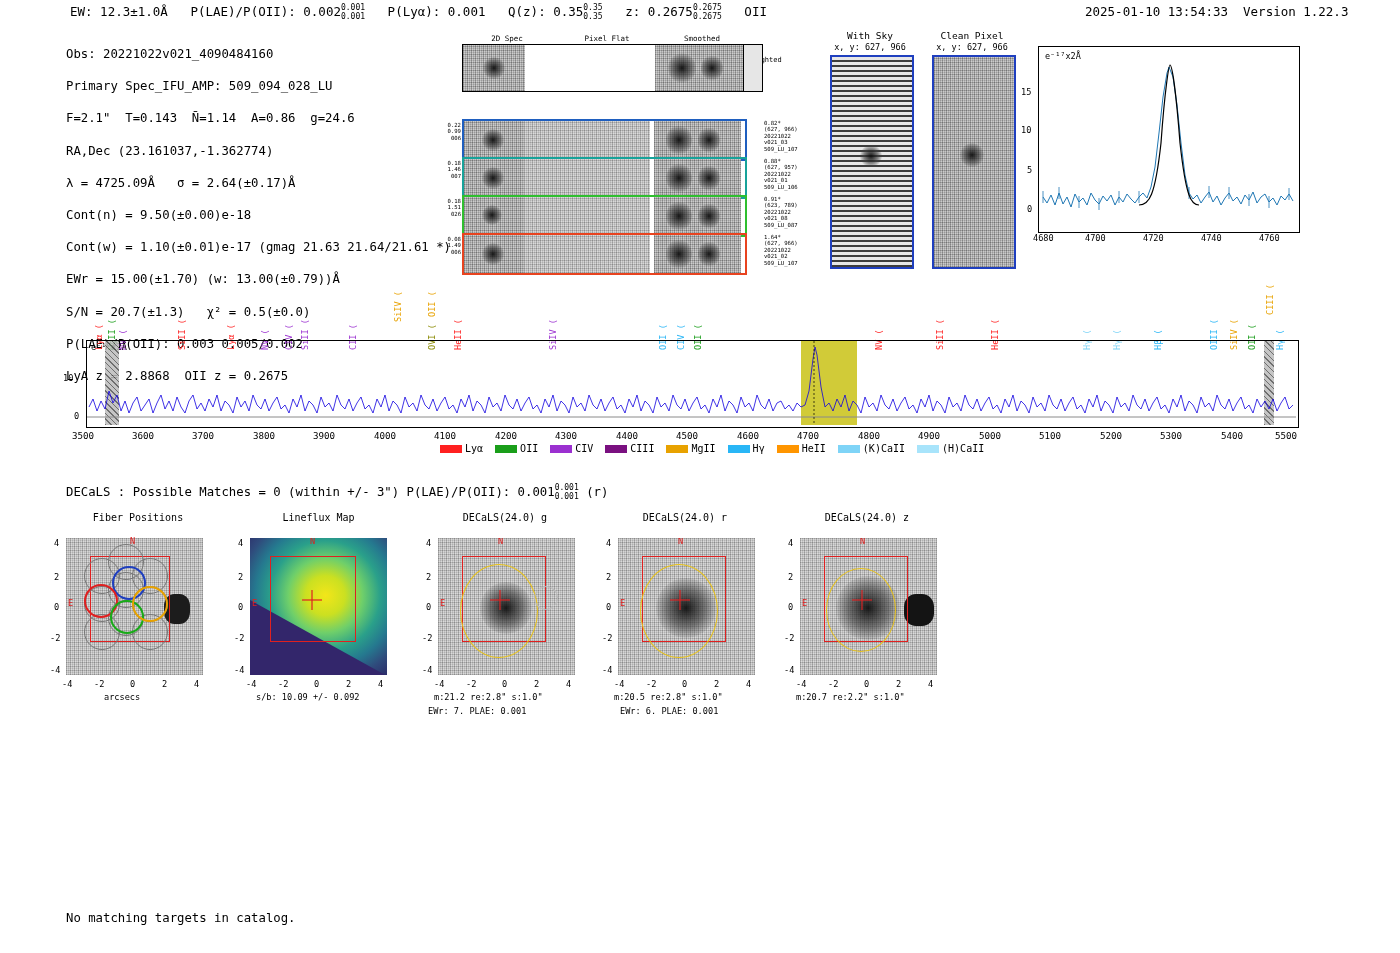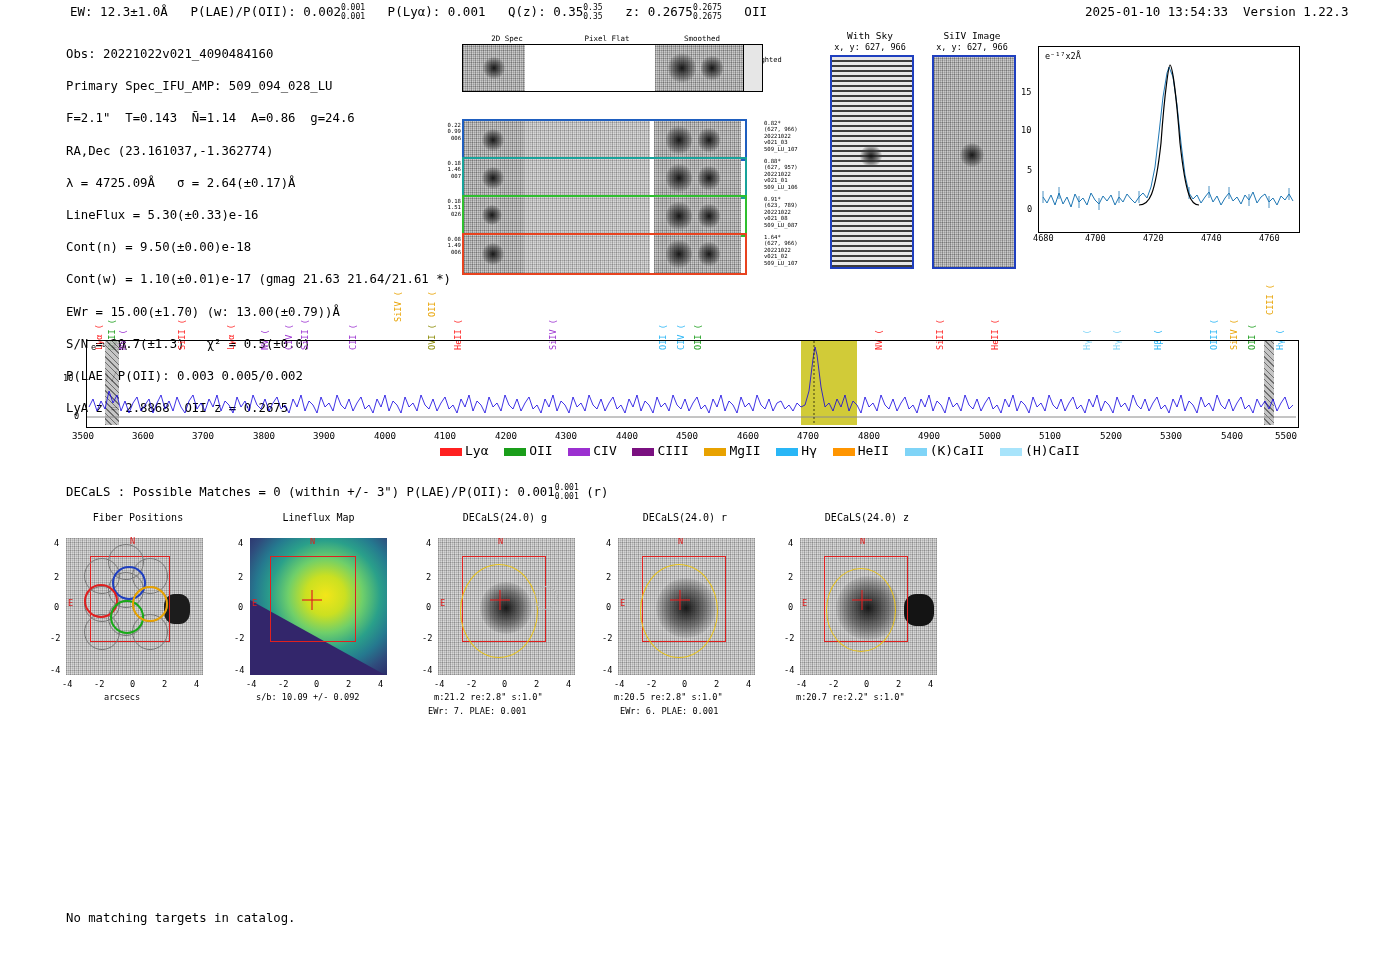--- a/index.html
+++ b/index.html
@@ -31,21 +31,21 @@
   }
   .blob{
     position:absolute;border-radius:50%;
     background:radial-gradient(circle, rgba(15,15,15,.95) 0%, rgba(60,60,60,.6) 45%, rgba(120,120,120,0) 75%);
   }
   .smallnum{font-size:5.6px;line-height:6.4px;}
   
   #bigspec{left:86px;top:340px;width:1211px;height:86px;border:1px solid #000;}
   .elabel{position:absolute;font-size:8.6px;transform:rotate(-90deg);transform-origin:left bottom;white-space:nowrap;}
   
-  #legend{left:440px;top:443px;font-size:13px;}
+  #legend{left:440px;top:443px;font-size:10px;}
   .lg{display:inline-block;width:22px;height:8px;vertical-align:middle;margin-right:3px;}
   
   .cut-title{font-size:10px;text-align:center;}
   .axlab{font-size:8.6px;}
   .redsq{position:absolute;border:1px solid #e02020;}
   .ellipse{position:absolute;border:1px solid #e8c21a;border-radius:50%;}
   .circ{position:absolute;border-radius:50%;}
   #bottom-note{left:66px;top:876px;font-size:12.3px;line-height:17px;white-space:pre;}
   #decals-line{left:66px;top:484px;font-size:12.3px;white-space:nowrap;}
   .tickrow{font-size:8.6px;}
@@ -69,21 +69,20 @@
 <div class="abs" id="top-right">
   <span>2025-01-10 13:54:33</span>&nbsp;&nbsp;<span>Version 1.22.3</span>
 </div>
 
 <div class="abs" id="info-block">
 <div>Obs: 20221022v021_4090484160</div>
 <div>Primary Spec_IFU_AMP: 509_094_028_LU</div>
 <div>F=2.1"  T=0.143  N̄=1.14  A=0.86  g=24.6</div>
 <div>RA,Dec (23.161037,-1.362774)</div>
 <div>λ = 4725.09Å   σ = 2.64(±0.17)Å</div>
-<div>LineFlux = 5.30(±0.33)e-16</div>
 <div>Cont(n) = 9.50(±0.00)e-18</div>
 <div>Cont(w) = 1.10(±0.01)e-17 (gmag 21.63 21.64/21.61 *)</div>
 <div>EWr = 15.00(±1.70) (w: 13.00(±0.79))Å</div>
 <div>S/N = 20.7(±1.3)   χ² = 0.5(±0.0)</div>
 <div>P(LAE)/P(OII): 0.003 0.005/0.002</div>
 <div>LyA z = 2.8868  OII z = 0.2675</div>
 </div>
 
 <div class="abs" style="left:462px;top:30px;">
 
@@ -192,21 +191,21 @@
 </div>
 
 <div class="abs" style="left:826px;top:30px;">
   <div class="abs cut-title" style="left:0;top:0;width:88px;font-size:9.5px;">With Sky</div>
   <div class="abs cut-title" style="left:0;top:12px;width:88px;font-size:8.5px;">x, y: 627, 966</div>
   <div class="abs skyrows" style="left:4px;top:25px;width:80px;height:210px;border:2px solid #1f3fbf;">
     <div class="blob" style="left:28px;top:88px;width:22px;height:22px;"></div>
   </div>
 </div>
 <div class="abs" style="left:928px;top:30px;">
-  <div class="abs cut-title" style="left:0;top:0;width:88px;font-size:9.5px;">SiIV Image</div>
+  <div class="abs cut-title" style="left:0;top:0;width:88px;font-size:9.5px;">Clean Pixel</div>
   <div class="abs cut-title" style="left:0;top:12px;width:88px;font-size:8.5px;">x, y: 627, 966</div>
   <div class="abs noise" style="left:4px;top:25px;width:80px;height:210px;border:2px solid #1f3fbf;">
     <div class="blob" style="left:26px;top:86px;width:24px;height:24px;"></div>
   </div>
 </div>
 
 <div class="abs" style="left:1038px;top:46px;width:260px;height:185px;border:1px solid #000;">
   <div class="abs" style="left:6px;top:4px;font-size:8.5px;">e⁻¹⁷x2Å</div>
   
   <div class="abs tickrow" style="left:-18px;top:40px;">15</div>

